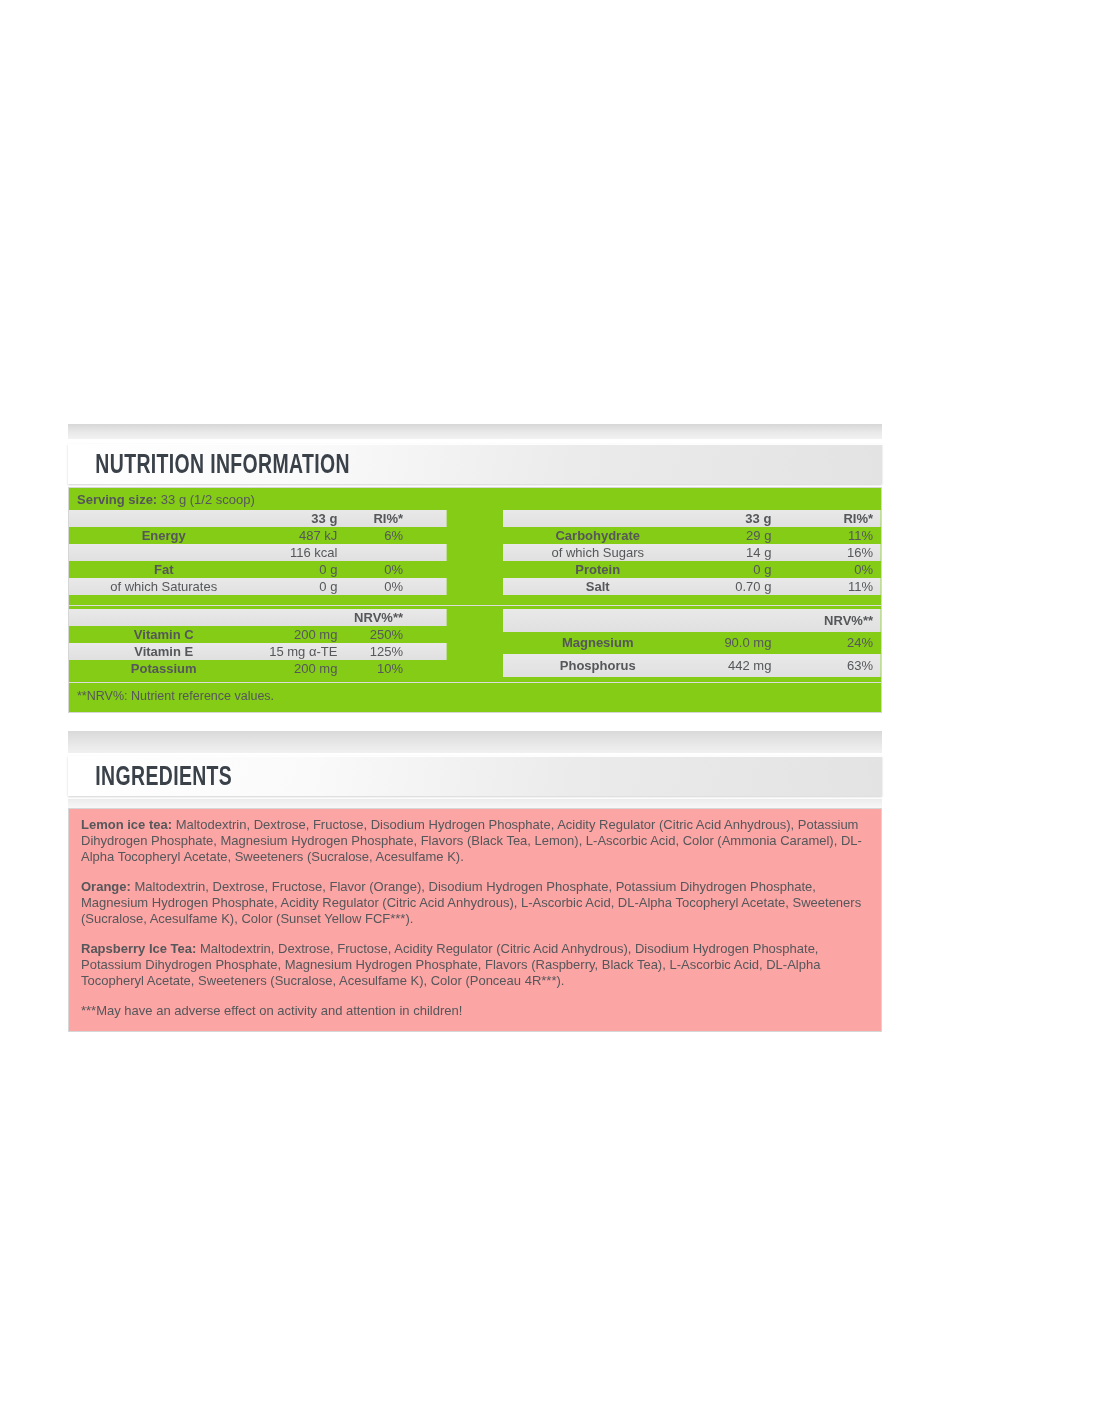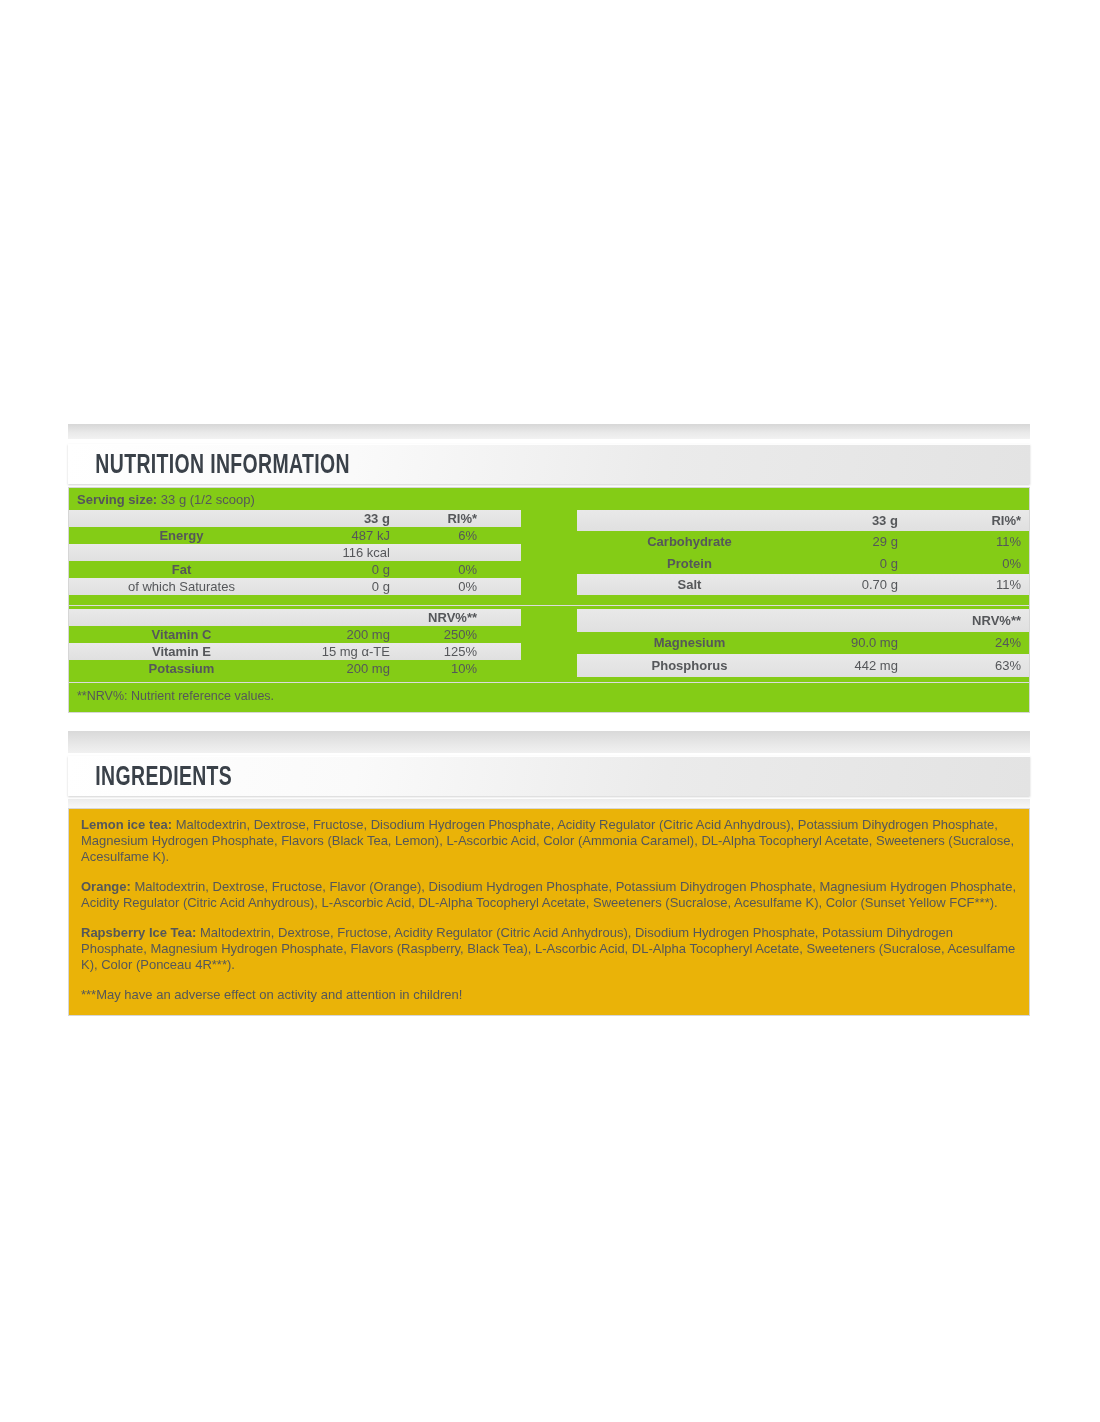--- a/index.html
+++ b/index.html
@@ -5,21 +5,21 @@
   * { box-sizing: border-box; }
   html,body { margin:0; padding:0; }
   body {
     width:1100px; height:1422px;
     background:#ffffff;
     font-family:"Liberation Sans", sans-serif;
     color:#55575a;
     -webkit-font-smoothing:antialiased;
   }
   .spacer-top { height:424px; }
-  .sec { width:962px; margin-left:68px; }
+  .sec { width:814px; margin-left:68px; }
 
   
   .strip-a {
     height:15px;
     background:linear-gradient(to bottom,#d7d7d7 0%,#e9e9e9 55%,#f2f2f2 100%);
     margin-bottom:5px;
   }
   .strip-b {
     height:22px;
     background:linear-gradient(to bottom,#d9d9d9 0%,#e8e8e8 60%,#f1f1f1 100%);
@@ -76,21 +76,21 @@
   .foot-box {
     border-top:1px solid #dcdcdc;
     padding:5px 8px 8px 8px;
     font-size:12.5px; line-height:16px;
   }
 
   
   .ing-gap { height:18px; }
   .ing-box {
     border:1px solid #d6d6d6;
-    background:#eab308;
+    background:#fca5a5;
     padding:8px 12px 12px 12px;
     font-size:13px; line-height:16px;
   }
   .ing-box p { margin:0 0 14px 0; }
   .ing-note { margin-top:10px; }
 </style>
 </head>
 <body>
 
 <div class="spacer-top"></div>
@@ -141,20 +141,25 @@
         <tbody id="tb-main-right">
           <tr class="stripe">
             <td class="lbl"></td>
             <td class="val b">33 g</td>
             <td class="pct b">RI%*</td>
           </tr>
         <tr>
               <td class="lbl b">Carbohydrate</td>
               <td class="val">29 g</td>
               <td class="pct">11%</td>
+            </tr>
+            <tr class="stripe">
+              <td class="lbl">of which Sugars</td>
+              <td class="val">14 g</td>
+              <td class="pct">16%</td>
             </tr>
             <tr>
               <td class="lbl b">Protein</td>
               <td class="val">0 g</td>
               <td class="pct">0%</td>
             </tr>
             <tr class="stripe">
               <td class="lbl b">Salt</td>
               <td class="val">0.70 g</td>
               <td class="pct">11%</td>

